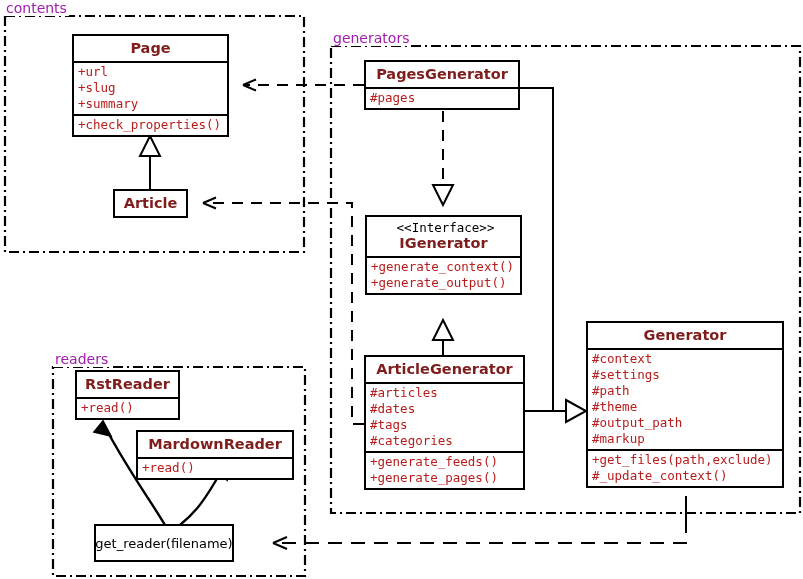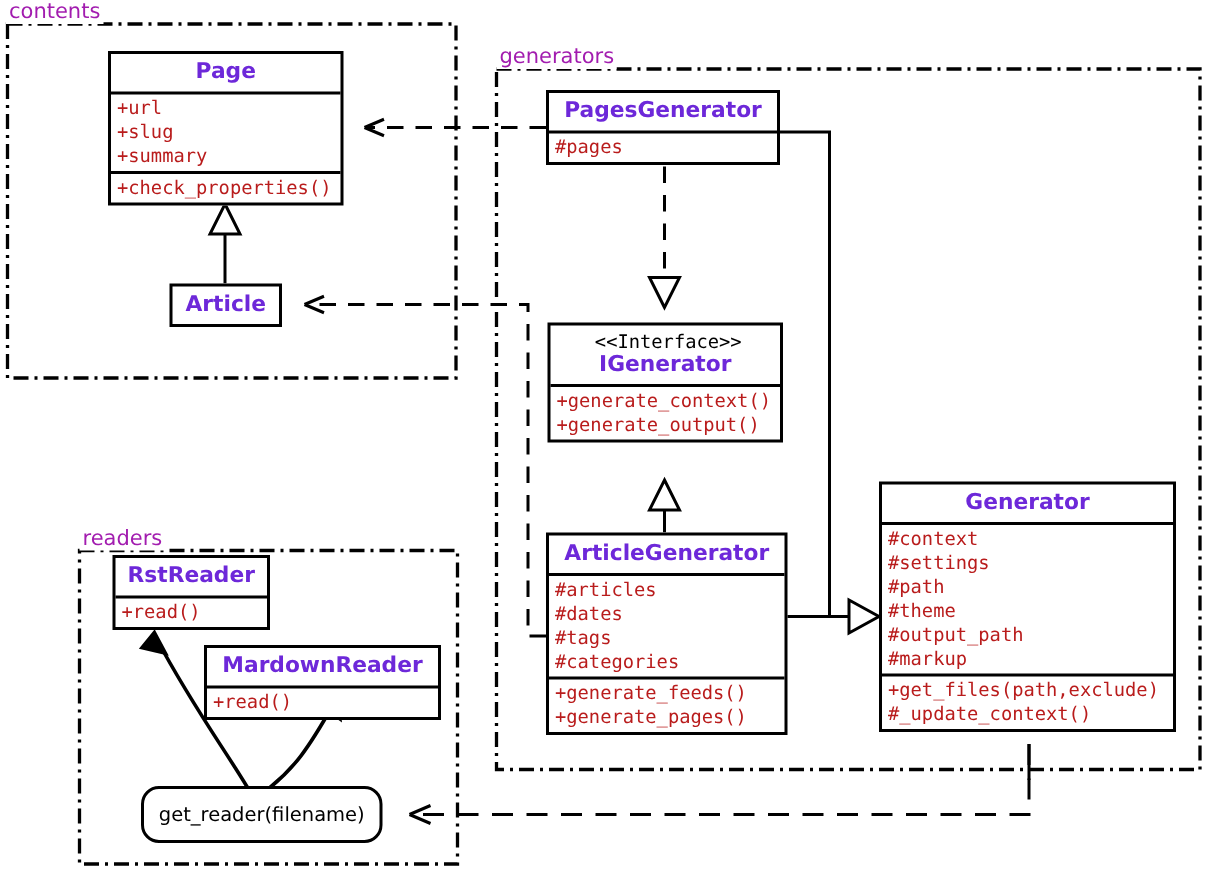--- a/index.html
+++ b/index.html
@@ -39,21 +39,21 @@
     border: 2px solid #000;
     background: #ffffff;
   }
   .umlbox .title {
     text-align: center;
     font-weight: bold;
     font-size: 14.5px;
     font-family: "DejaVu Sans", sans-serif;
     padding: 4px 4px 5px 4px;
     line-height: 16px;
-    color: #6d28d9;
+    color: #7f1d1d;
   }
   .umlbox .stereo {
     text-align: center;
     font-weight: normal;
     font-size: 12.5px;
     font-family: "DejaVu Sans Mono", monospace;
     padding: 3px 4px 0 8px;
     line-height: 15px;
     color: #000;
   }
@@ -230,15 +230,15 @@
     </div>
   </div>
 
   <div class="umlbox" style="left:136px; top:430px; width:158px;">
     <div class="title">MardownReader</div>
     <div class="compartment">
       <div class="row">+read()</div>
     </div>
   </div>
 
-  <div class="plainbox" style="left:94px; top:524px; width:161px; height:38px;border-radius:12px;">get_reader(filename)</div>
+  <div class="plainbox" style="left:94px; top:524px; width:140px; height:38px;">get_reader(filename)</div>
 
 </div>
 
 </body></html>

